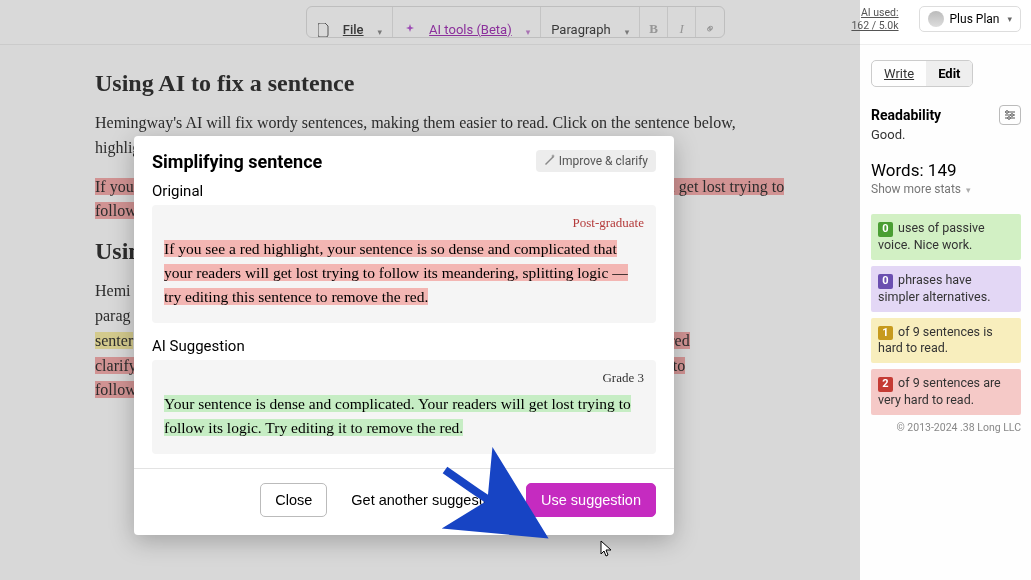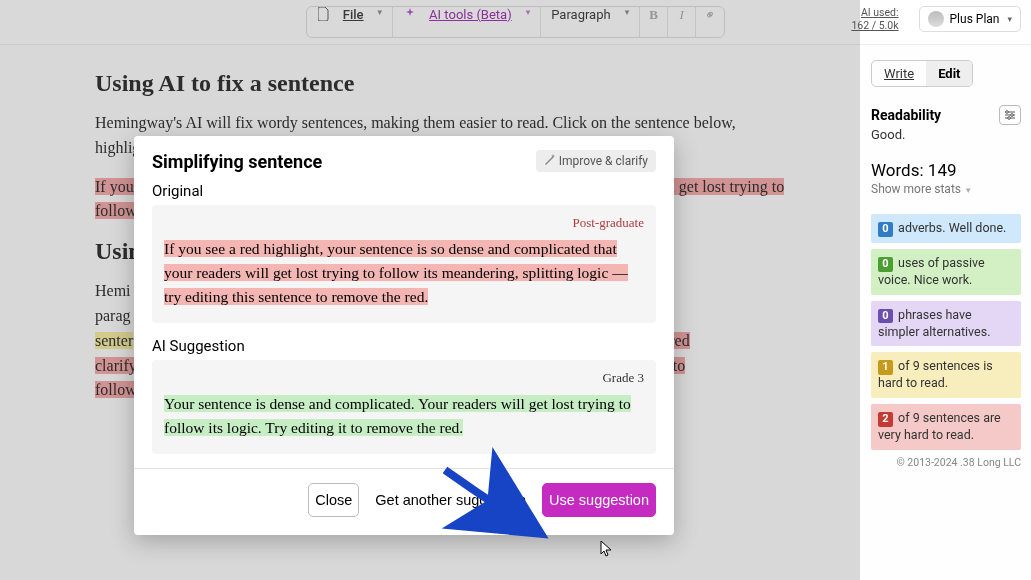--- a/index.html
+++ b/index.html
@@ -24,21 +24,21 @@
     margin: 0 auto;
     display: flex;
     align-items: center;
     background: #fff;
     border: 1px solid #ddd;
     border-radius: 6px;
     height: 32px;
   }
   .toolbar-seg {
     display: flex;
-    align-items: flex-start;
+    align-items: flex-end;
     padding: 0 10px;
     height: 100%;
     font-size: 13px;
     color: #333;
     border-right: 1px solid #e5e5e5;
     gap: 12px;
   }
   .toolbar-seg:last-child { border-right: none; }
   .toolbar-seg.ai { color: #9b27b0; }
   .file-u { text-decoration: underline; font-weight: 500; }
@@ -112,21 +112,21 @@
   .section-label { font-size: 15px; margin-bottom: 5px; }
   .text-box { background:#f5f5f5; border-radius:4px; padding: 10px 12px 14px; margin-bottom: 14px; font-family: Georgia, serif;}
   .grade-tag { text-align: right; font-size: 13px; margin-bottom: 6px;}
   .grade-tag.pg { color:#b43a3a;}
   .grade-tag.g3 { color:#333;}
   .text-box .sent { font-size: 15.5px; line-height: 1.55;}
   .hl-orig { background:#f3b6b3; box-shadow: 0 0 0 0; }
   .hl-sugg { background:#c6edc4;}
   .divider { border-top: 1px solid #e3e3e3; margin: 6px -18px 14px;}
   .modal-actions { display:flex; justify-content:flex-end; gap: 10px;}
-  .btn { font-size: 14.5px; padding: 8px 6px; border-radius: 5px; border:1px solid #bbb; background:#fff; cursor:pointer;}
+  .btn { font-size: 14.5px; padding: 8px 14px; border-radius: 5px; border:1px solid #bbb; background:#fff; cursor:pointer;}
   .btn.primary { background:#c52bc0; border-color:#c52bc0; color:#fff;}
   .btn.ghost { border:none; background:transparent;}
   
   .arrow {
     position:absolute;
     left: 440px; top: 462px;
     z-index: 20;
     pointer-events:none;
   }
   .arrow svg { overflow: visible; }
@@ -218,24 +218,20 @@
     </div>
     <div class="good">Good.</div>
     <div class="words">
       <span>Words:</span>
       <span>149</span>
     </div>
     <div class="show-more">
       <span>Show more stats</span> <span class="chev">▾</span>
     </div>
 
-    <div class="stat-row row-blue">
-      <span class="badge">0</span>
-      <span>adverbs. Well done.</span>
-    </div>
     <div class="stat-row row-green">
       <span class="badge">0</span>
       <span>uses of passive voice. Nice work.</span>
     </div>
     <div class="stat-row row-purple">
       <span class="badge">0</span>
       <span>phrases have simpler alternatives.</span>
     </div>
     <div class="stat-row row-yellow">
       <span class="badge">1</span>

